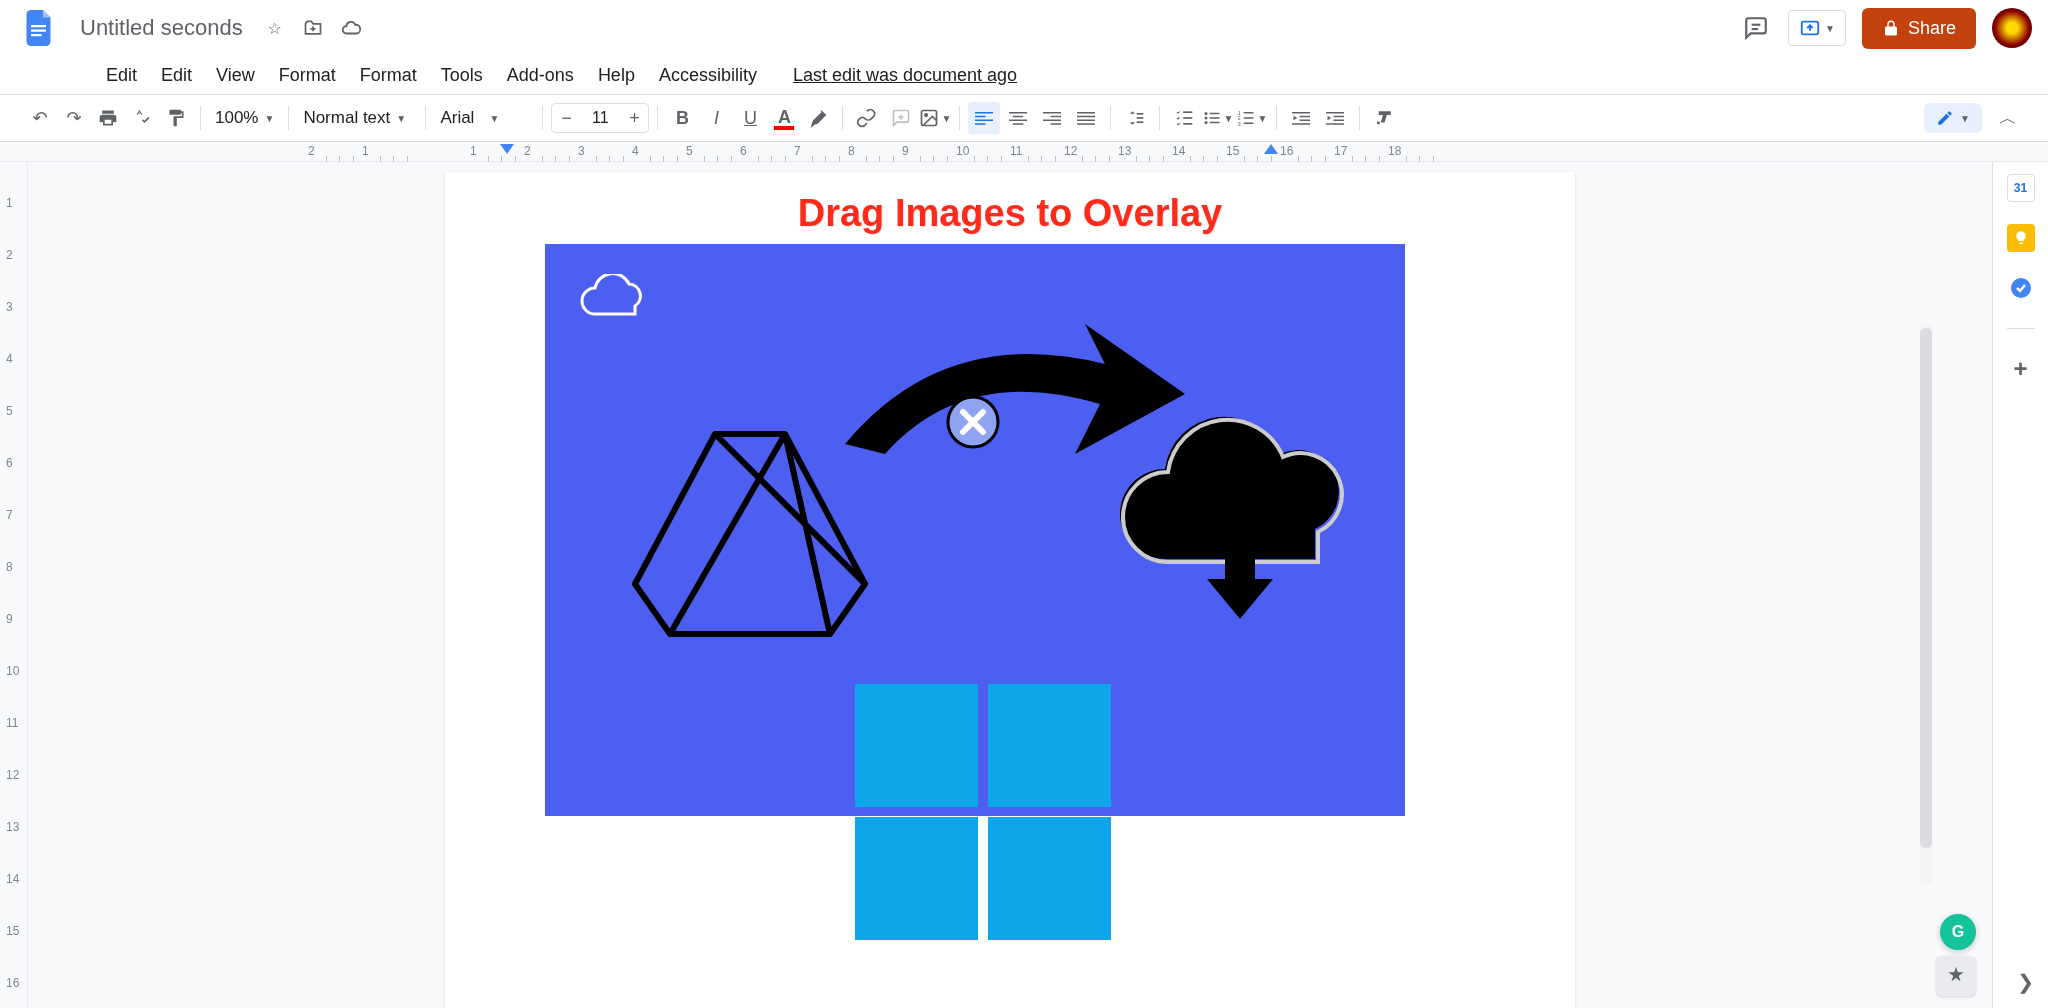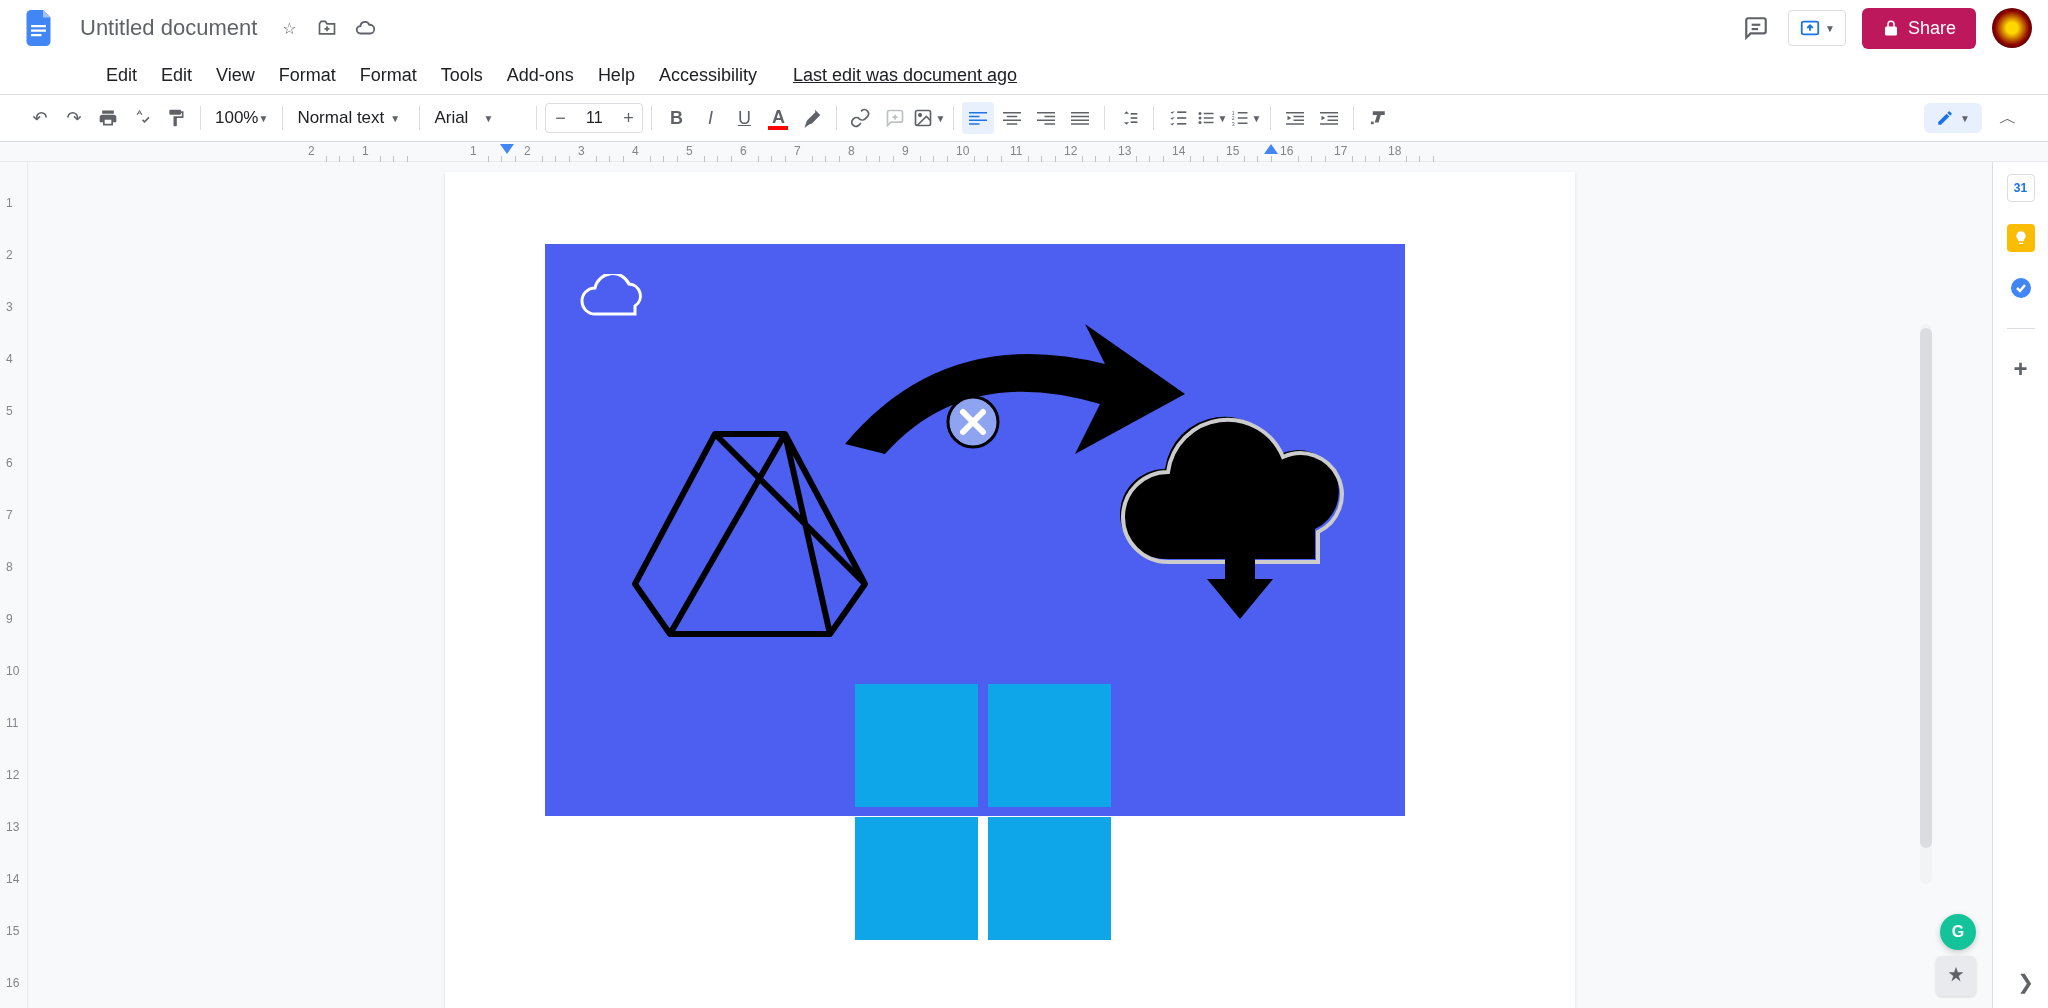--- a/index.html
+++ b/index.html
@@ -8,34 +8,34 @@
 
 .header1 { display: flex; align-items: center; height: 56px; padding: 0 16px; gap: 8px; }
 .docs-logo { width: 48px; height: 48px; display: flex; align-items: center; justify-content: center; }
 .docs-logo svg { width: 36px; height: 36px; }
 .doc-title { font-size: 22px; color: #5f6368; font-weight: 400; padding: 0 8px; }
 .header1-icons { display: flex; gap: 14px; margin-left: 4px; }
 .header1-icons span { color: #5f6368; width: 24px; height: 24px; display: inline-flex; align-items: center; justify-content: center; cursor: pointer; }
 .header1-right { margin-left: auto; display: flex; align-items: center; gap: 16px; }
 .comment-icon { color: #5f6368; width: 32px; height: 32px; display:flex; align-items:center; justify-content:center; }
 .present-btn { border: 1px solid #dadce0; border-radius: 4px; padding: 6px 10px; display: flex; align-items: center; gap: 4px; color: #1a73e8; }
-.share-btn { background: #be185d; color: #fff; border-radius: 6px; padding: 10px 20px; font-size: 18px; font-weight: 500; display: flex; align-items: center; gap: 8px; }
+.share-btn { background: #c2410c; color: #fff; border-radius: 6px; padding: 10px 20px; font-size: 18px; font-weight: 500; display: flex; align-items: center; gap: 8px; }
 .avatar { width: 40px; height: 40px; border-radius: 50%; background: radial-gradient(circle at center, #ffd700 20%, #8b0000 60%, #000 100%); }
 
 
 .menubar { display: flex; align-items: center; height: 38px; padding-left: 96px; gap: 4px; }
 .menubar span { font-size: 18px; color: #202124; padding: 6px 10px; cursor: pointer; border-radius: 4px; }
 .last-edit { color: #5f6368; text-decoration: underline; margin-left: 12px; font-size: 17px; }
 
 
 .toolbar { display: flex; align-items: center; height: 48px; border-top: 1px solid #dadce0; border-bottom: 1px solid #dadce0; padding: 0 24px; gap: 2px; }
 .tb-btn { width: 32px; height: 32px; display: inline-flex; align-items: center; justify-content: center; color: #5f6368; border-radius: 4px; cursor: pointer; font-size:18px;}
 .tb-btn.active { background: #e8f0fe; color: #1a73e8; }
 .tb-sep { width: 1px; height: 24px; background: #dadce0; margin: 0 6px; }
-.zoom-box { display: flex; align-items: center; font-size: 17px; color: #202124; padding: 0 6px; }
+.zoom-box { display: flex; align-items: center; gap: 6px; font-size: 17px; color: #202124; padding: 0 6px; }
 .style-box { display: flex; align-items: center; gap: 6px; font-size: 17px; color: #202124; min-width: 120px; padding: 0 6px;}
 .font-box { display: flex; align-items: center; gap: 15px; font-size: 17px; color: #202124; min-width: 100px; padding: 0 6px;}
 .fontsize-box { display: flex; align-items: center; border: 1px solid #dadce0; border-radius: 4px; }
 .fontsize-box .fs-btn { width: 28px; height: 28px; display:flex; align-items:center; justify-content:center; color:#5f6368; cursor:pointer; font-size:18px;}
 .fontsize-box .fs-val { width: 40px; text-align: center; font-size: 16px; color: #202124; }
 .caret { font-size: 10px; color: #5f6368; }
 .tb-right { margin-left: auto; display:flex; align-items:center; gap:10px;}
 .editing-pill { background: #e8f0fe; border-radius: 6px; padding: 6px 12px; display:flex; align-items:center; gap:6px; color:#1a73e8;}
 
 
@@ -86,21 +86,21 @@
 <div class="header1">
   <div class="docs-logo">
     <svg viewBox="0 0 36 48">
         <path fill="#4285f4" d="M6 0h16l10 10v32a6 6 0 0 1-6 6H6a6 6 0 0 1-6-6V6a6 6 0 0 1 6-6z"></path>
         <path fill="#a1c2fa" d="M22 0l10 10H22z"></path>
         <rect x="6" y="20" width="20" height="3" fill="#fff"></rect>
         <rect x="6" y="26" width="20" height="3" fill="#fff"></rect>
         <rect x="6" y="32" width="14" height="3" fill="#fff"></rect>
       </svg>
   </div>
-  <div class="doc-title">Untitled document</div>
+  <div class="doc-title">Untitled seconds</div>
   <div class="header1-icons">
     <span>☆</span>
     <span>
         <svg width="20" height="20" viewBox="0 0 24 24" fill="none" stroke="#5f6368" stroke-width="2">
           <path d="M3 7l2-3h5l2 3h9v12H3z"></path>
           <path d="M12 10v6M9 13h6"></path>
         </svg>
       </span>
     <span>
         <svg width="22" height="22" viewBox="0 0 24 24" fill="none" stroke="#5f6368" stroke-width="2">
@@ -447,20 +447,21 @@
   <div class="outline-btn">
       <svg width="22" height="22" viewBox="0 0 24 24" fill="none" stroke="#5f6368" stroke-width="2">
         <rect x="3" y="4" width="18" height="16" rx="2"></rect>
         <line x1="7" y1="8" x2="17" y2="8"></line>
         <line x1="7" y1="12" x2="17" y2="12"></line>
         <line x1="7" y1="16" x2="13" y2="16"></line>
       </svg>
     </div>
   <div class="canvas-scroll">
     <div class="page">
+      <div class="page-title">Drag Images to Overlay</div>
       <div class="blue-box">
 
         <svg style="top:30px; left:30px;" width="80" height="50" viewBox="0 0 80 50">
             <path d="M60 40H20a13 13 0 010-26 18 18 0 0134-4 12 12 0 016 22z" fill="none" stroke="#fff" stroke-width="3"></path>
           </svg>
 
         <svg style="top:180px; left:80px;" width="250" height="220" viewBox="0 0 250 220">
             <path d="M90 10 L160 10 L240 160 L205 210 L45 210 L10 160 Z M90 10 L10 160 M160 10 L205 210 M45 210 L160 10 M90 10 L240 160" fill="none" stroke="#000" stroke-width="6" stroke-linejoin="round"></path>
           </svg>
 

